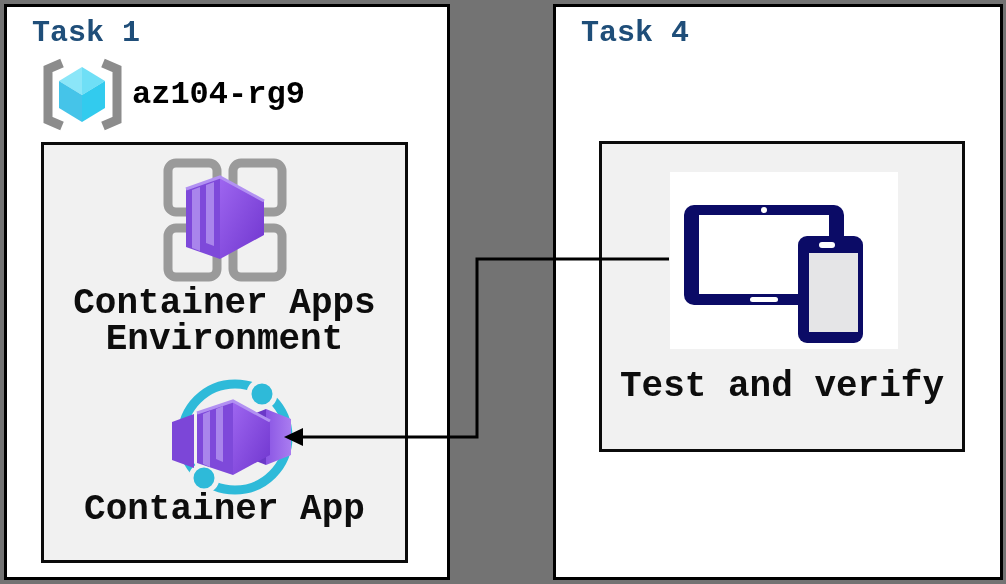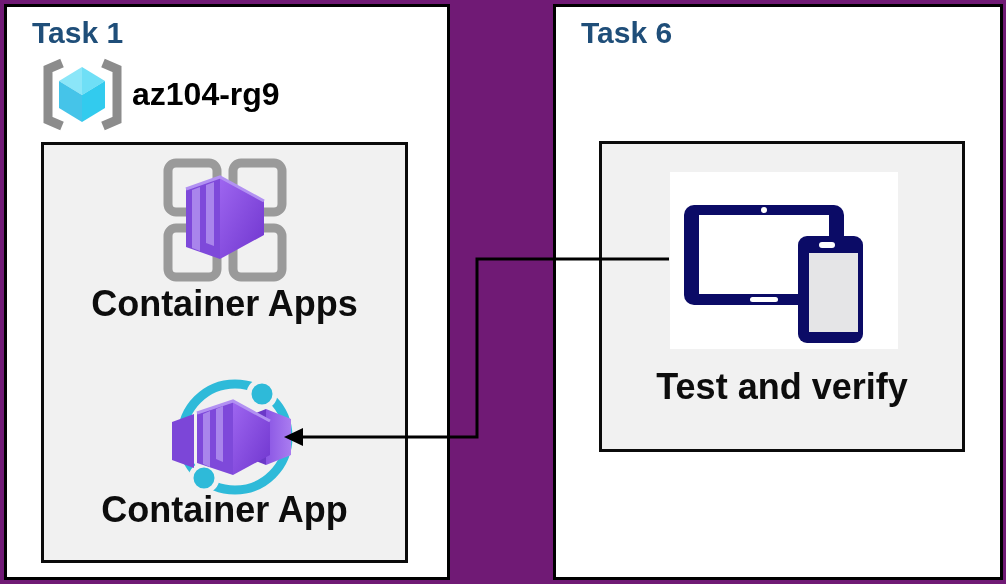--- a/index.html
+++ b/index.html
@@ -3,22 +3,22 @@
 <meta charset="utf-8">
 <style>
   :root{
     --task-title:#1F4E79;
     --label-black:#0d0d0d;
     --panel-bg:#F1F1F1;
     --line-black:#000000;
   }
   html,body{margin:0;padding:0;background:#ffffff;}
   .canvas{
-    position:relative;width:1006px;height:584px;background:#701a75;
-    font-family:Liberation Sans, sans-serif;overflow:hidden;
+    position:relative;width:1006px;height:584px;background:#737373;
+    font-family:Liberation Mono, monospace;overflow:hidden;
   }
   .task-box{
     position:absolute;top:4px;height:576px;background:#ffffff;
     border:3px solid var(--line-black);box-sizing:border-box;
   }
   .task1{left:4px;width:446px;}
   .task2{left:553px;width:450px;}
   .task-title{
     position:absolute;left:25px;top:9px;
     font-size:30px;font-weight:700;color:var(--task-title);
@@ -88,20 +88,21 @@
 
         <polygon points="60,22 104,46 104,80 60,104" fill="url(#envFace)"></polygon>
         <polygon points="26,34 60,22 60,104 26,92" fill="#7E49DA"></polygon>
         <polygon points="32,35 40,32 40,96 32,93" fill="#A985EC"></polygon>
         <polygon points="46,30 54,27 54,91 46,88" fill="#A985EC"></polygon>
         <path d="M26,34 L60,22 L104,46" fill="none" stroke="#B291F2" stroke-width="3"></path>
       </svg>
 
       <div class="diagram-label env-label">
         <div>Container Apps</div>
+        <div>Environment</div>
       </div>
 
       <svg class="app-icon" width="140" height="140" viewBox="0 0 140 140">
         <defs>
           <linearGradient id="appFace" x1="0" y1="0" x2="1" y2="1">
             <stop offset="0" stop-color="#9E66F0"></stop>
             <stop offset="1" stop-color="#6F35CE"></stop>
           </linearGradient>
           <linearGradient id="appSide" x1="0" y1="0" x2="1" y2="0">
             <stop offset="0" stop-color="#8A55E4"></stop>
@@ -124,21 +125,21 @@
         <polygon points="36,47 43,44 43,100 36,97" fill="#A985EC"></polygon>
         <polygon points="49,42 56,39 56,95 49,92" fill="#A985EC"></polygon>
         <path d="M30,46 L66,34 L103,54" fill="none" stroke="#B291F2" stroke-width="3"></path>
       </svg>
 
       <div class="diagram-label app-label">Container App</div>
     </div>
   </div>
 
   <div class="task-box task2">
-    <div class="task-title">Task 6</div>
+    <div class="task-title">Task 4</div>
 
     <div class="inner-panel t2-inner">
       <div class="white-plate">
         <svg width="228" height="177" viewBox="0 0 228 177">
 
           <rect x="14" y="33" width="160" height="100" rx="10" fill="#0B0B66"></rect>
           <rect x="29" y="43" width="130" height="79" fill="#ffffff"></rect>
           <circle cx="94" cy="38" r="3" fill="#ffffff"></circle>
           <rect x="80" y="125" width="28" height="5" rx="2.5" fill="#ffffff"></rect>
 

